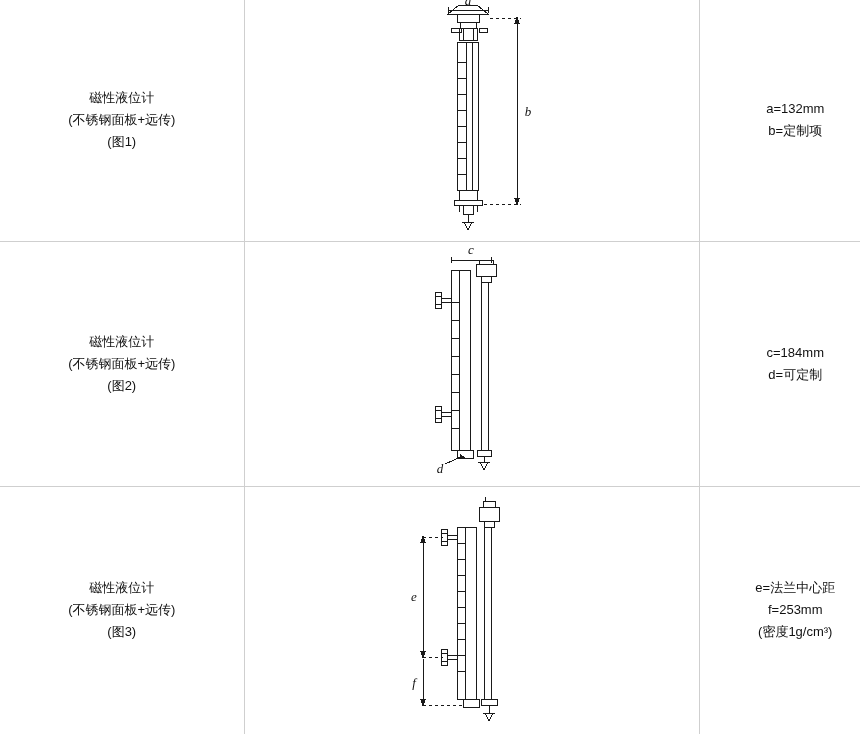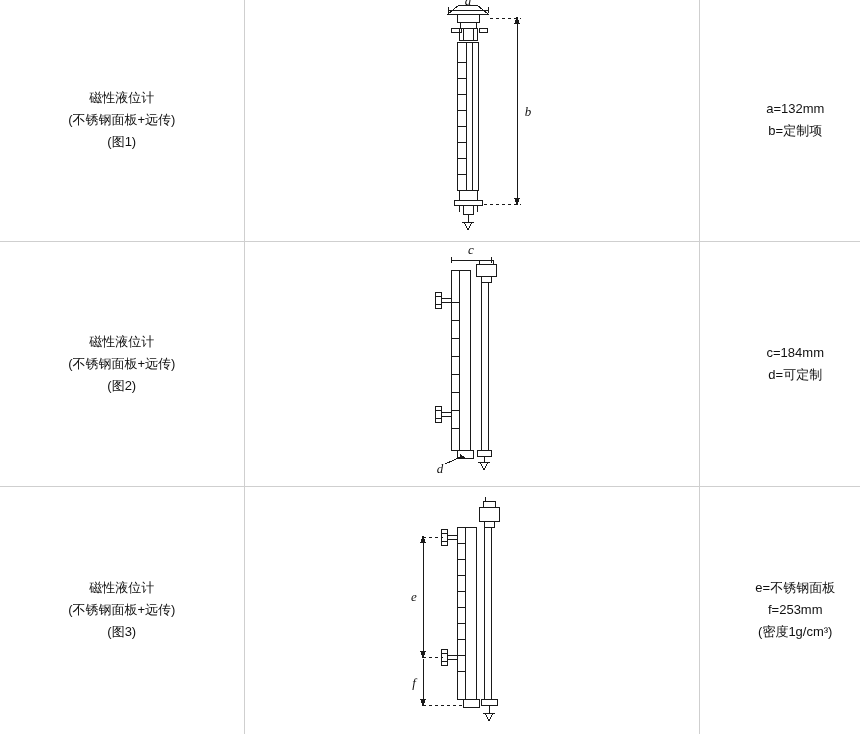--- a/index.html
+++ b/index.html
@@ -268,19 +268,19 @@
             <line x1="178" y1="172" x2="178" y2="218"></line>
             <path d="M175 212 L178 220 L181 212" fill="#1a1a1a" stroke="none"></path>
             <line x1="178" y1="218" x2="218" y2="218" stroke-dasharray="3,3"></line>
           </g>
           <text class="dimlabel" x="169" y="114" text-anchor="middle">e</text>
           <text class="dimlabel" x="169" y="200" text-anchor="middle">f</text>
         </svg>
       </div>
     </td>
     <td class="spec-cell">
-      <span class="line">e=不锈钢面板</span>
+      <span class="line">e=法兰中心距</span>
       <span class="line">f=253mm</span>
       <span class="line">(密度1g/cm³)</span>
     </td>
   </tr>
 </tbody>
   </table>
 
 </body></html>

